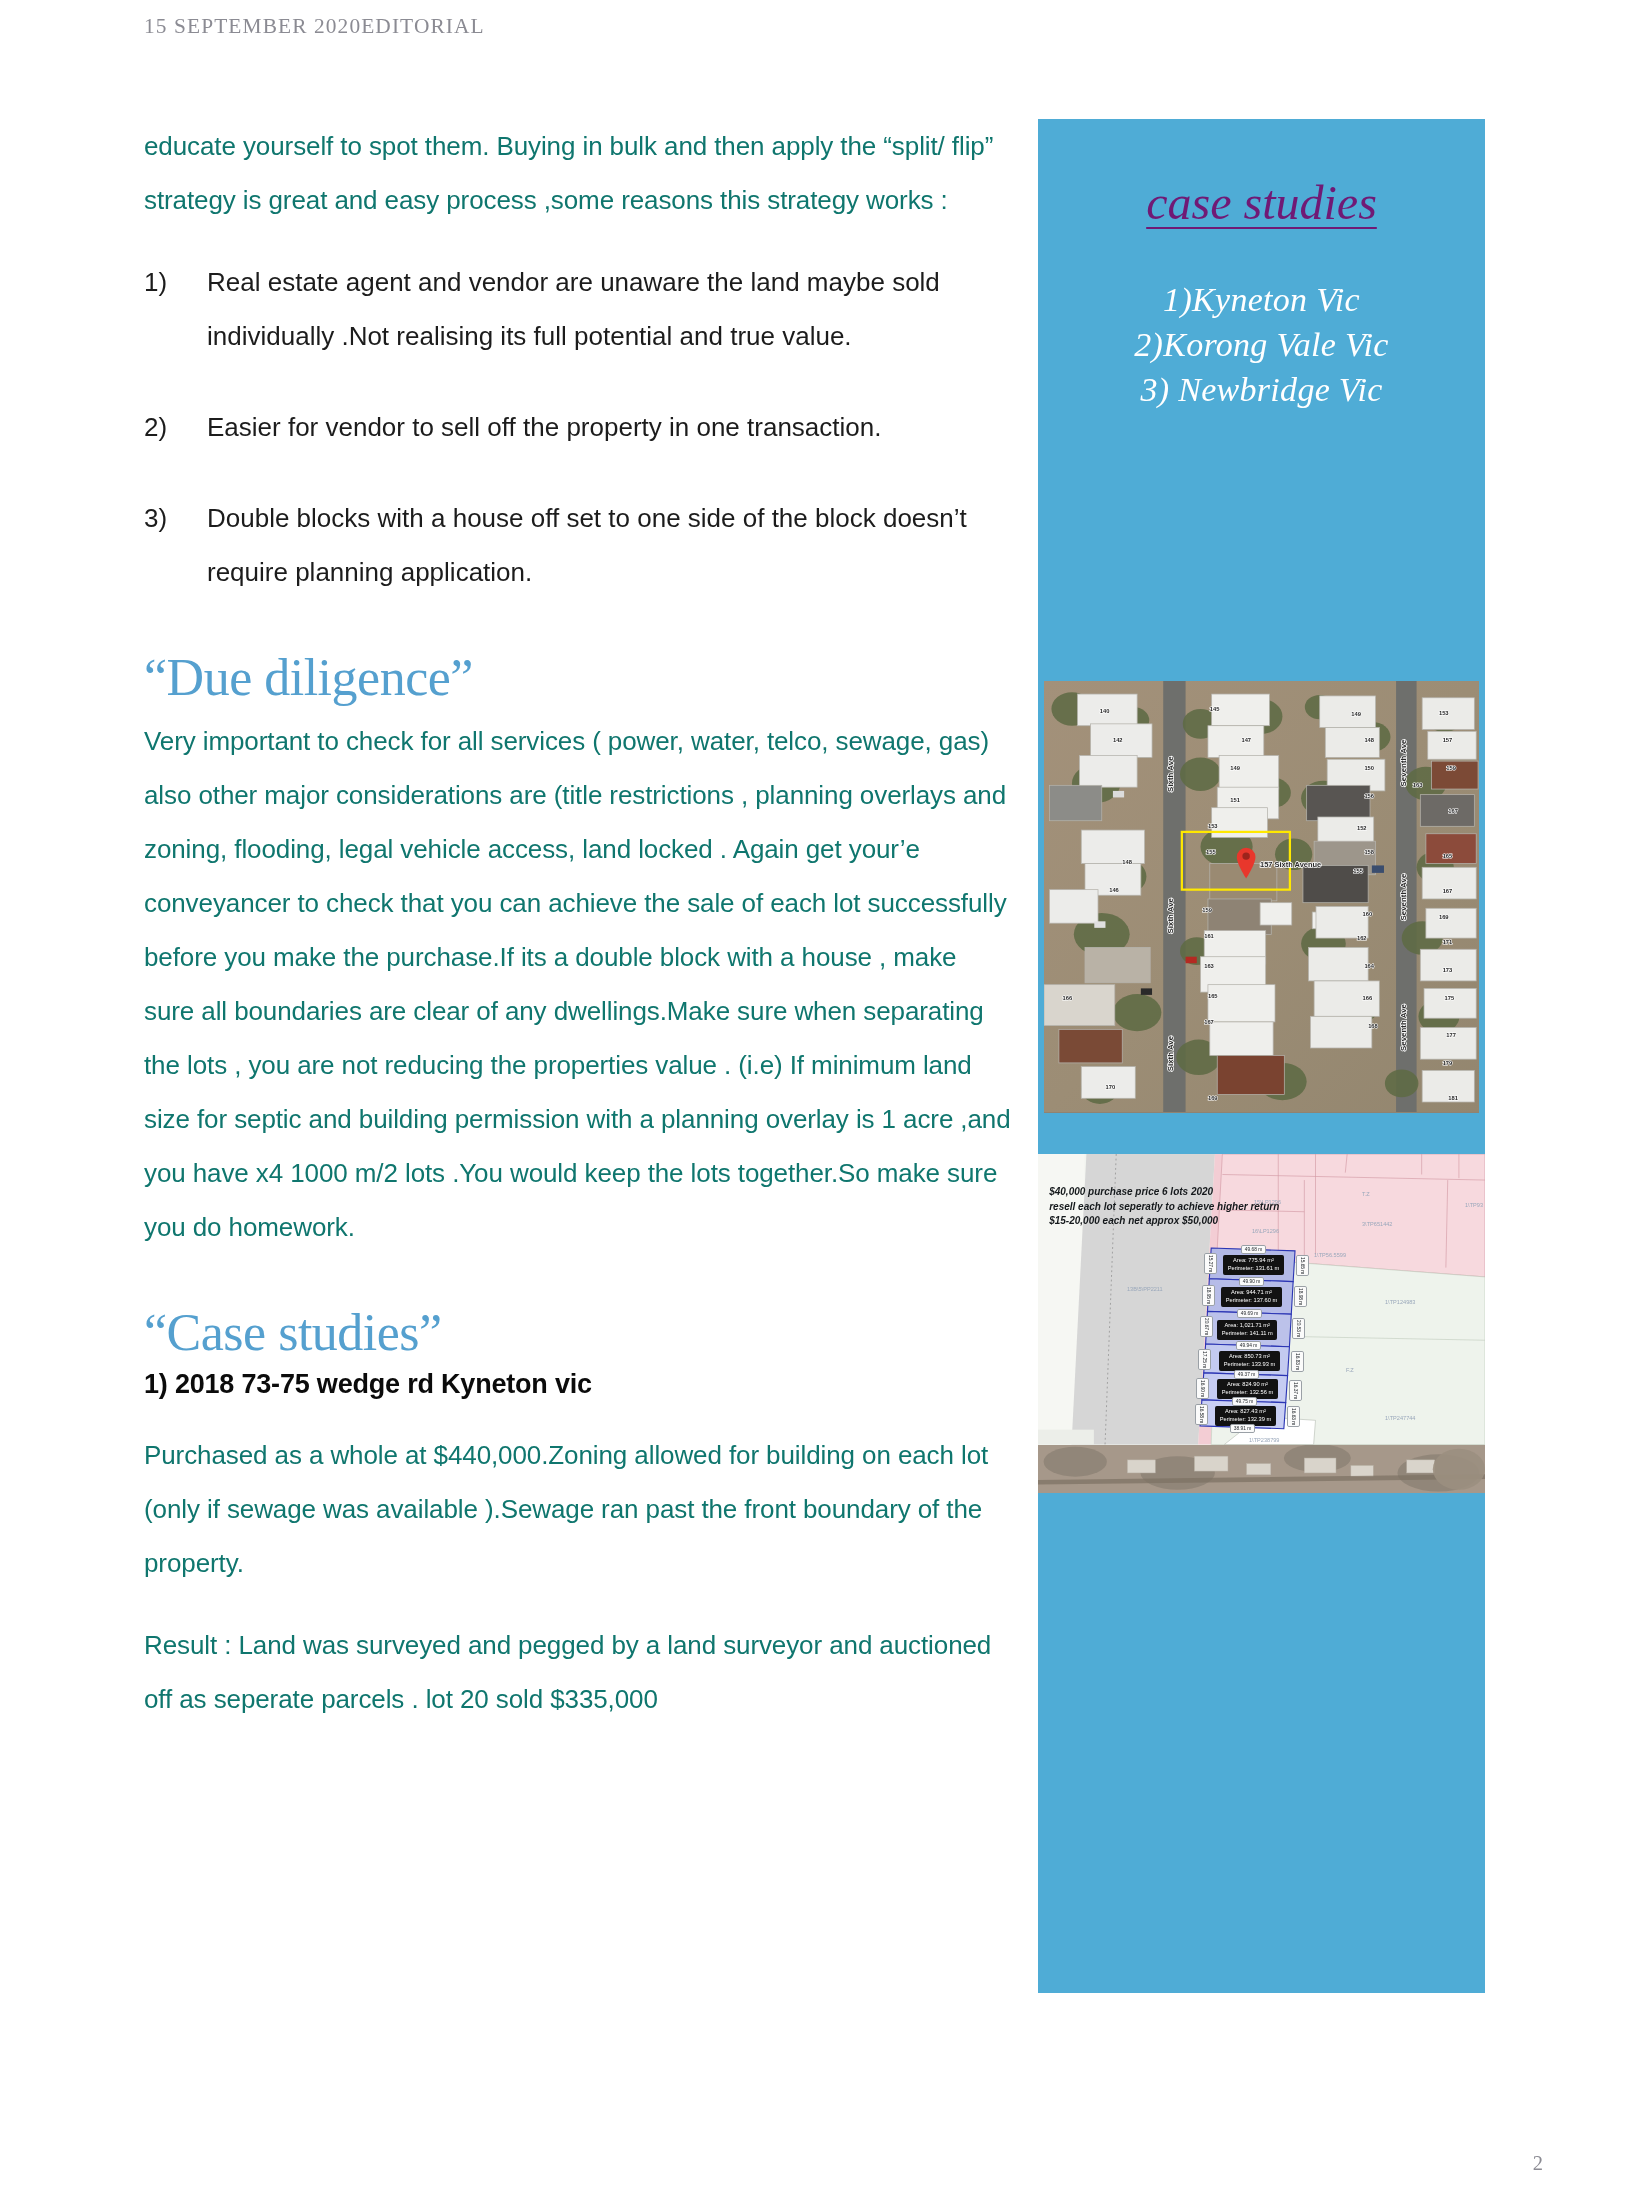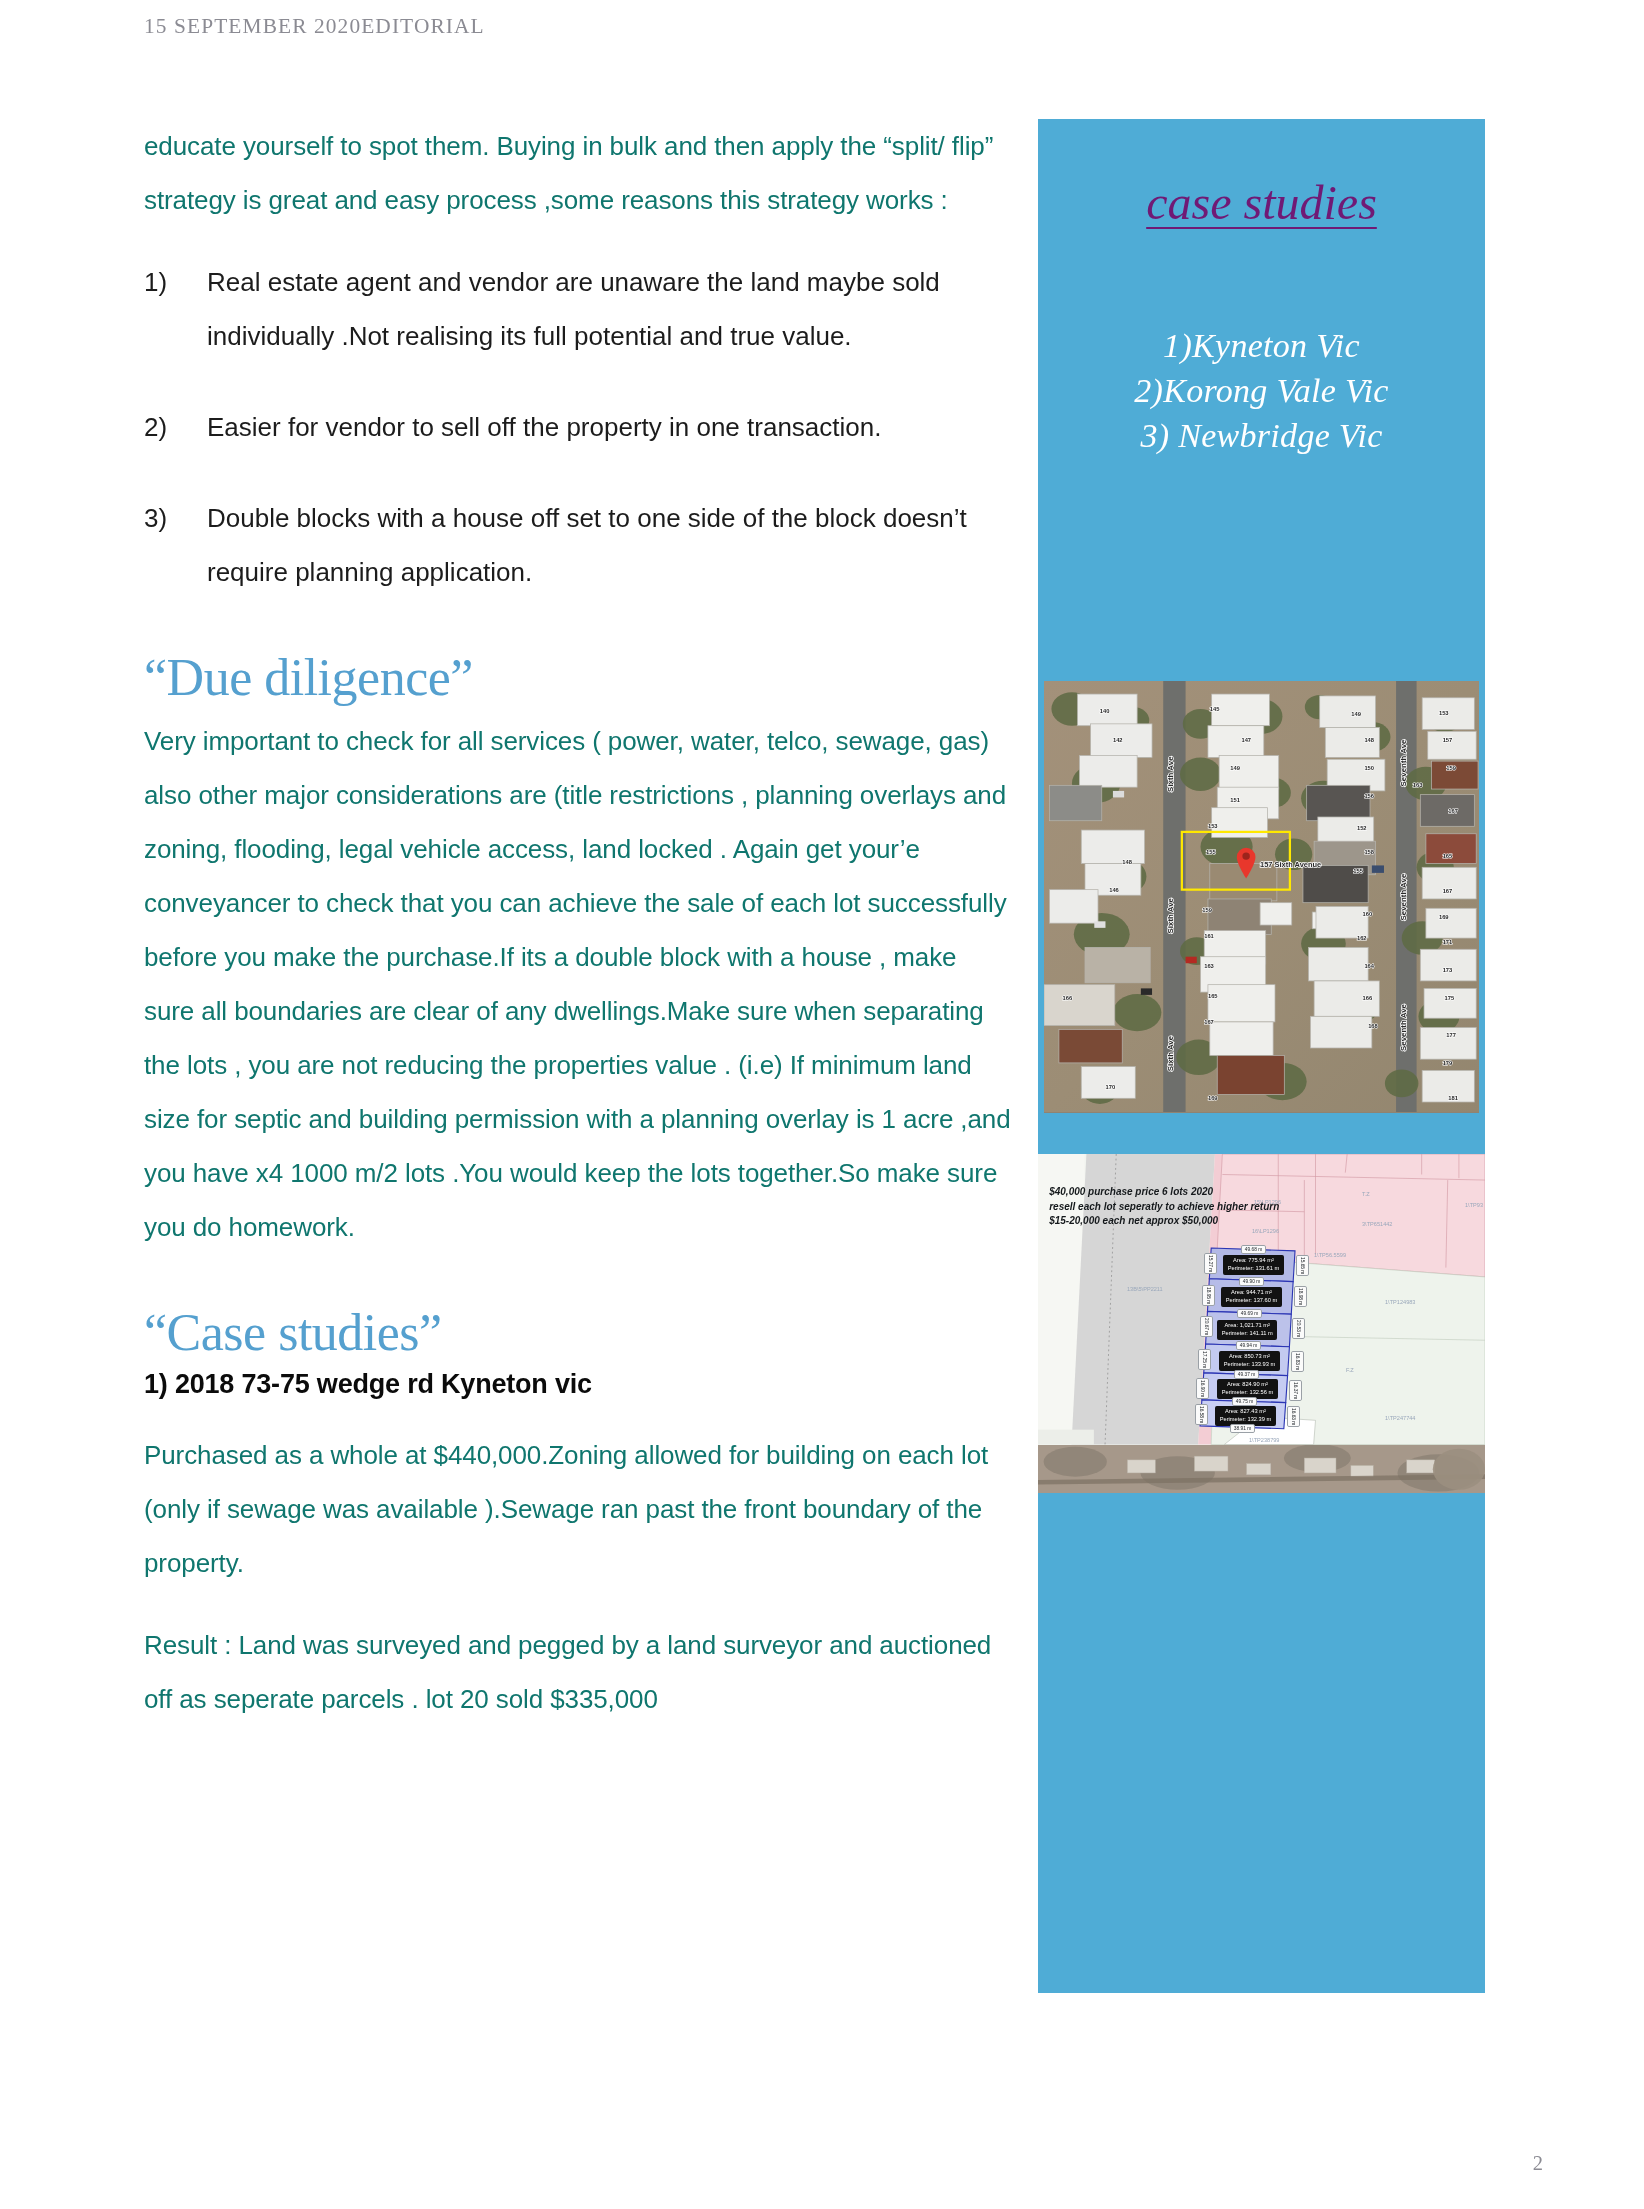--- a/index.html
+++ b/index.html
@@ -106,21 +106,21 @@
     font-size: 48px;
     color: #701a75;
     text-align: center;
     text-decoration: underline;
     text-underline-offset: 8.4px;
     text-decoration-thickness: 1.9px;
     margin-top: 56px;
   }
 
   .sidebar-list {
-    margin-top: 93px;
+    margin-top: 47px;
     text-align: center;
     font-family: "Liberation Serif", serif;
     font-style: italic;
     font-size: 34px;
     color: #ffffff;
     line-height: 1.33;
     letter-spacing: 0.3px;
   }
 
   

